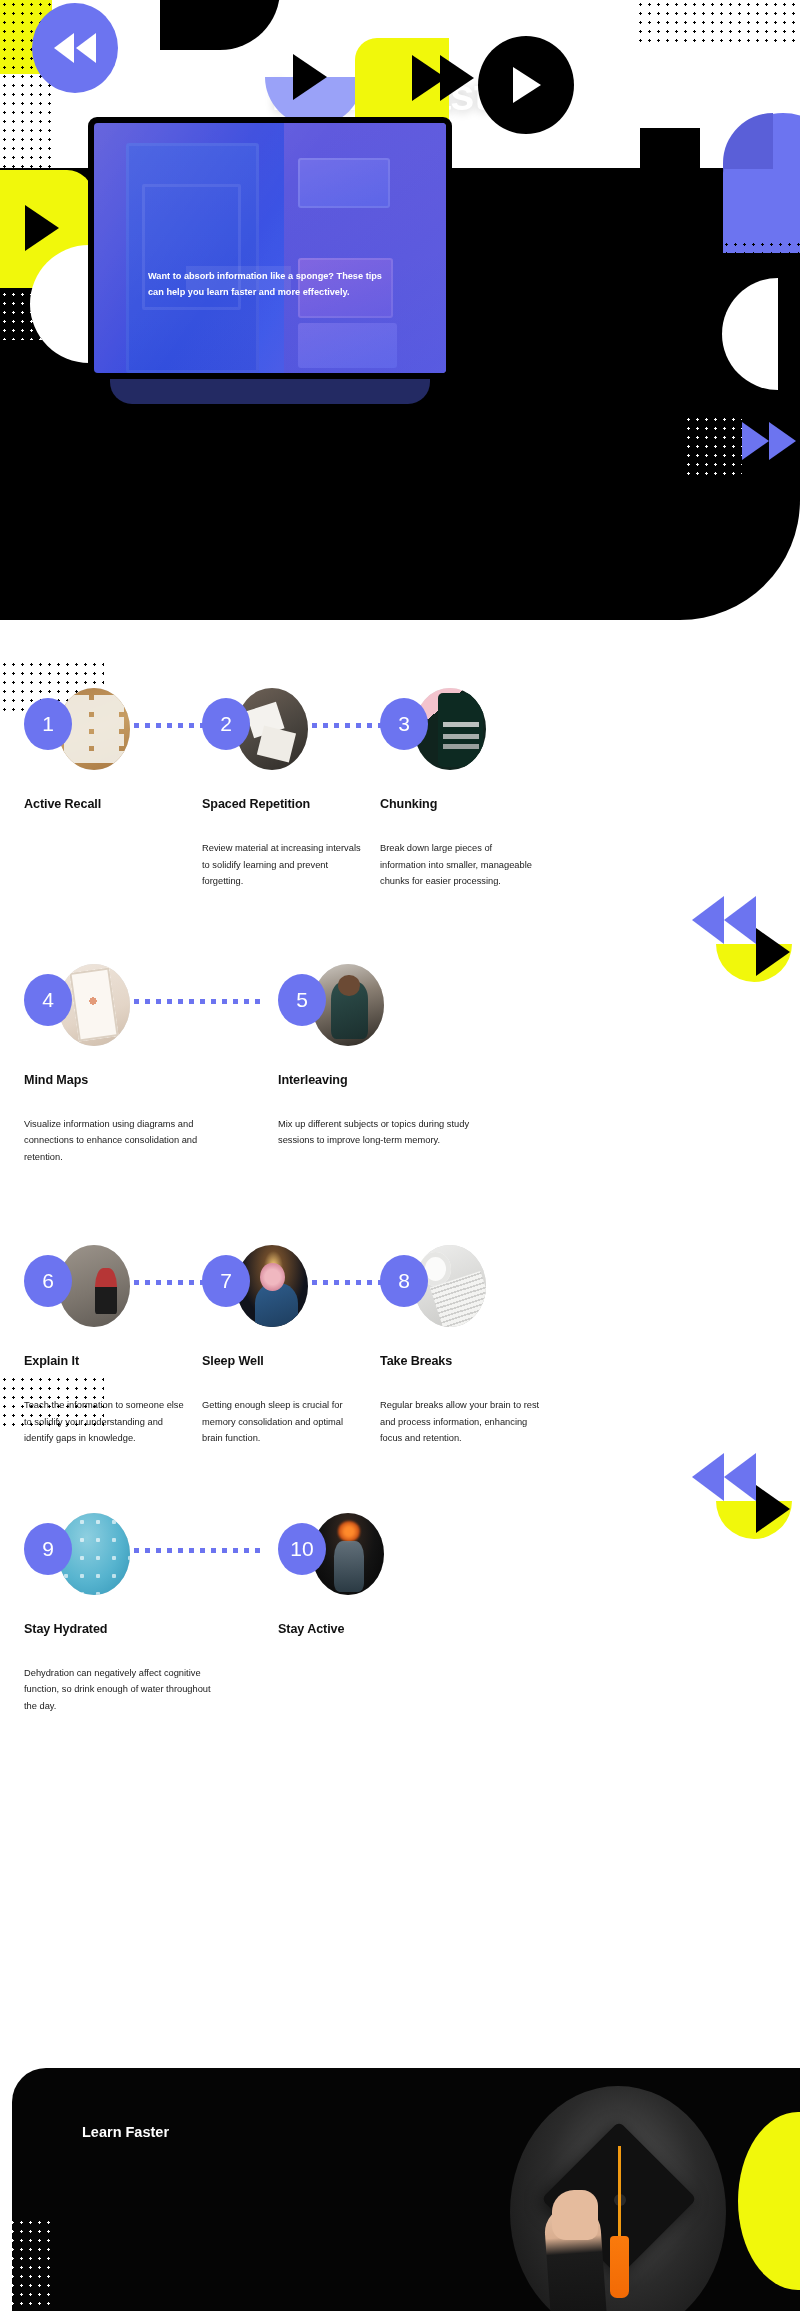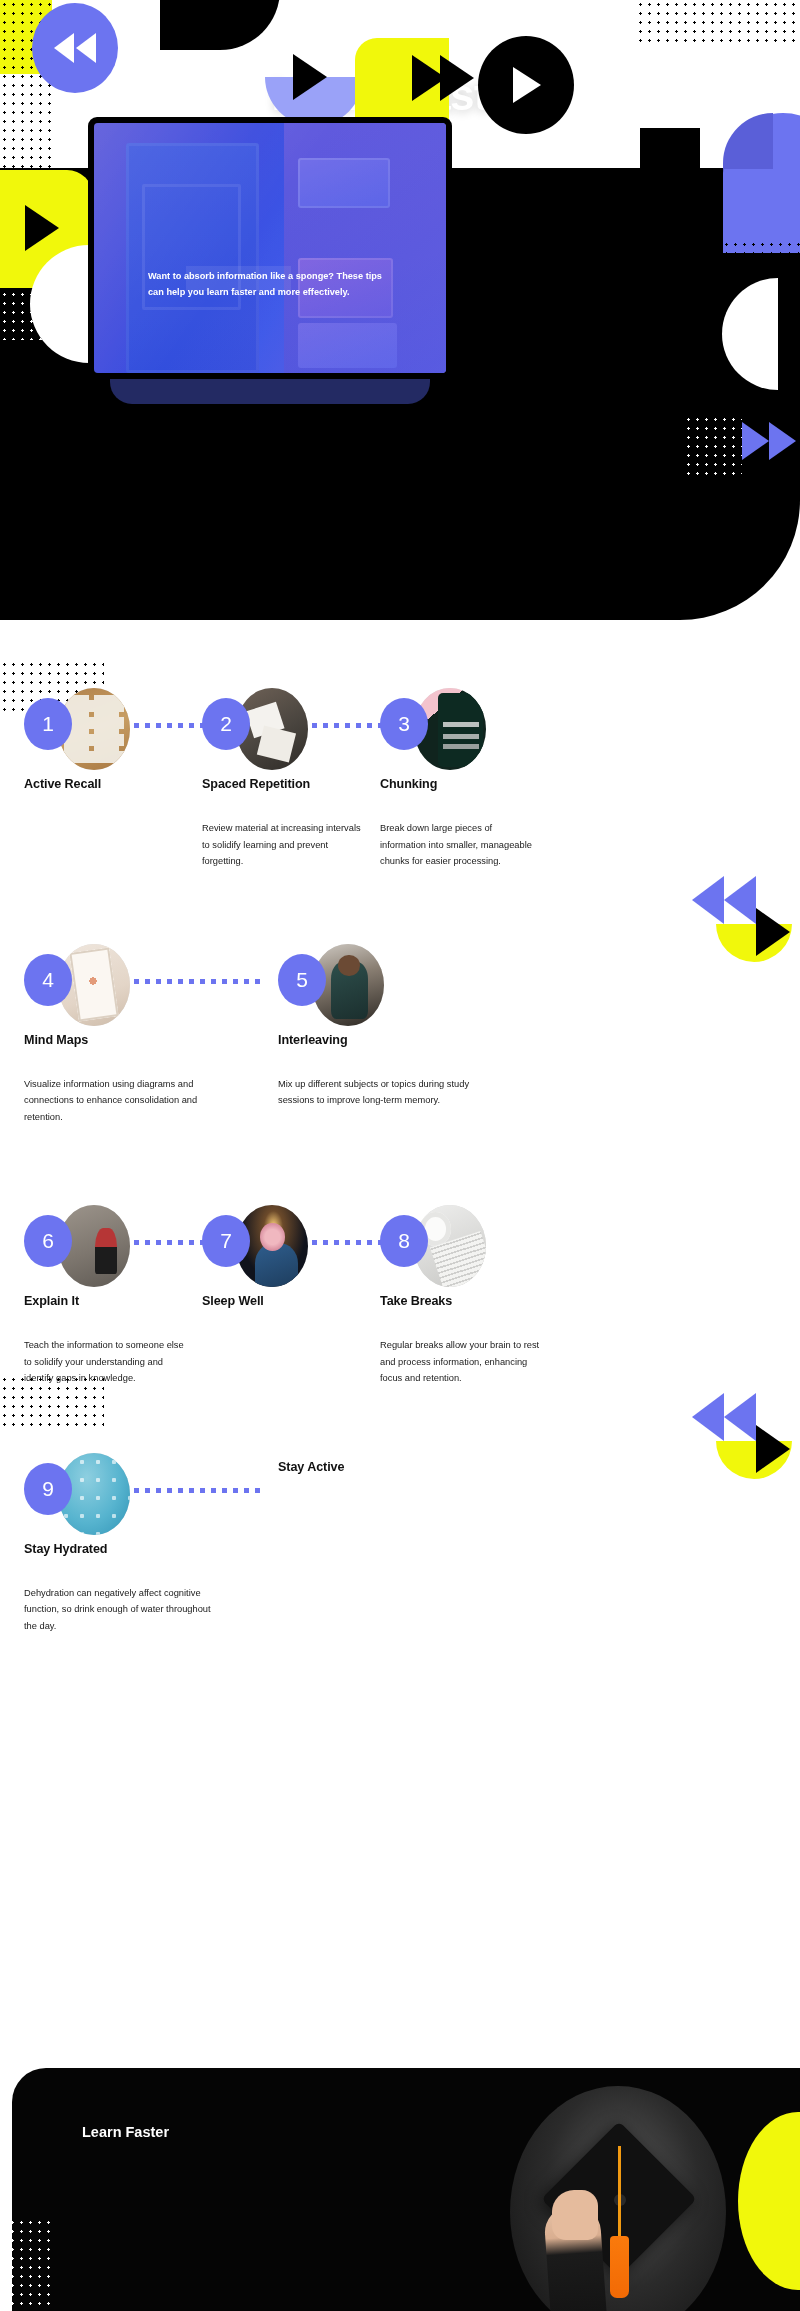--- a/index.html
+++ b/index.html
@@ -305,21 +305,21 @@
   .dotline {
     position: absolute;
     top: 35px; left: 110px;
     width: 74px; height: 5px;
     background-image: linear-gradient(to right, #6C74F0 0 5px, transparent 5px 11px);
     background-size: 11px 5px;
     background-repeat: repeat-x;
     z-index: 1;
   }
   .tip-title {
-    margin-top: 7px;
+    margin-top: 27px;
     font-size: 12.6px;
     font-weight: 700;
     color: #111111;
     letter-spacing: -0.1px;
   }
   .tip-desc {
     margin-top: 29px;
     font-size: 9.3px;
     line-height: 1.78;
     color: #1a1a1a;
@@ -663,20 +663,21 @@
 
       <div class="tip">
         <div class="tip-head">
           <div class="tip-photo">
               <div class="ph ph-sleep"></div>
             </div>
           <div class="num-badge">7</div>
           <div class="dotline"></div>
         </div>
         <div class="tip-title">Sleep Well</div>
+        <div class="tip-desc">Getting enough sleep is crucial for memory consolidation and optimal brain function.</div>
       </div>
 
       <div class="tip">
         <div class="tip-head">
           <div class="tip-photo">
               <div class="ph ph-break"></div>
             </div>
           <div class="num-badge">8</div>
         </div>
         <div class="tip-title">Take Breaks</div>
@@ -693,20 +694,26 @@
               <div class="ph ph-water"></div>
             </div>
           <div class="num-badge">9</div>
           <div class="dotline" style="width:126px;"></div>
         </div>
         <div class="tip-title">Stay Hydrated</div>
         <div class="tip-desc">Dehydration can negatively affect cognitive function, so drink enough of water throughout the day.</div>
       </div>
 
       <div class="tip wide" style="margin-left:58px;">
+        <div class="tip-head">
+          <div class="tip-photo">
+              <div class="ph ph-active"></div>
+            </div>
+          <div class="num-badge">10</div>
+        </div>
         <div class="tip-title">Stay Active</div>
       </div>
 
       <div class="row-deco">
         <div class="deco-rewind">
           <div class="tri-rew"></div>
           <div class="tri-rew"></div>
         </div>
         <div class="deco-yellow-half"></div>
         <div class="deco-play"></div>

